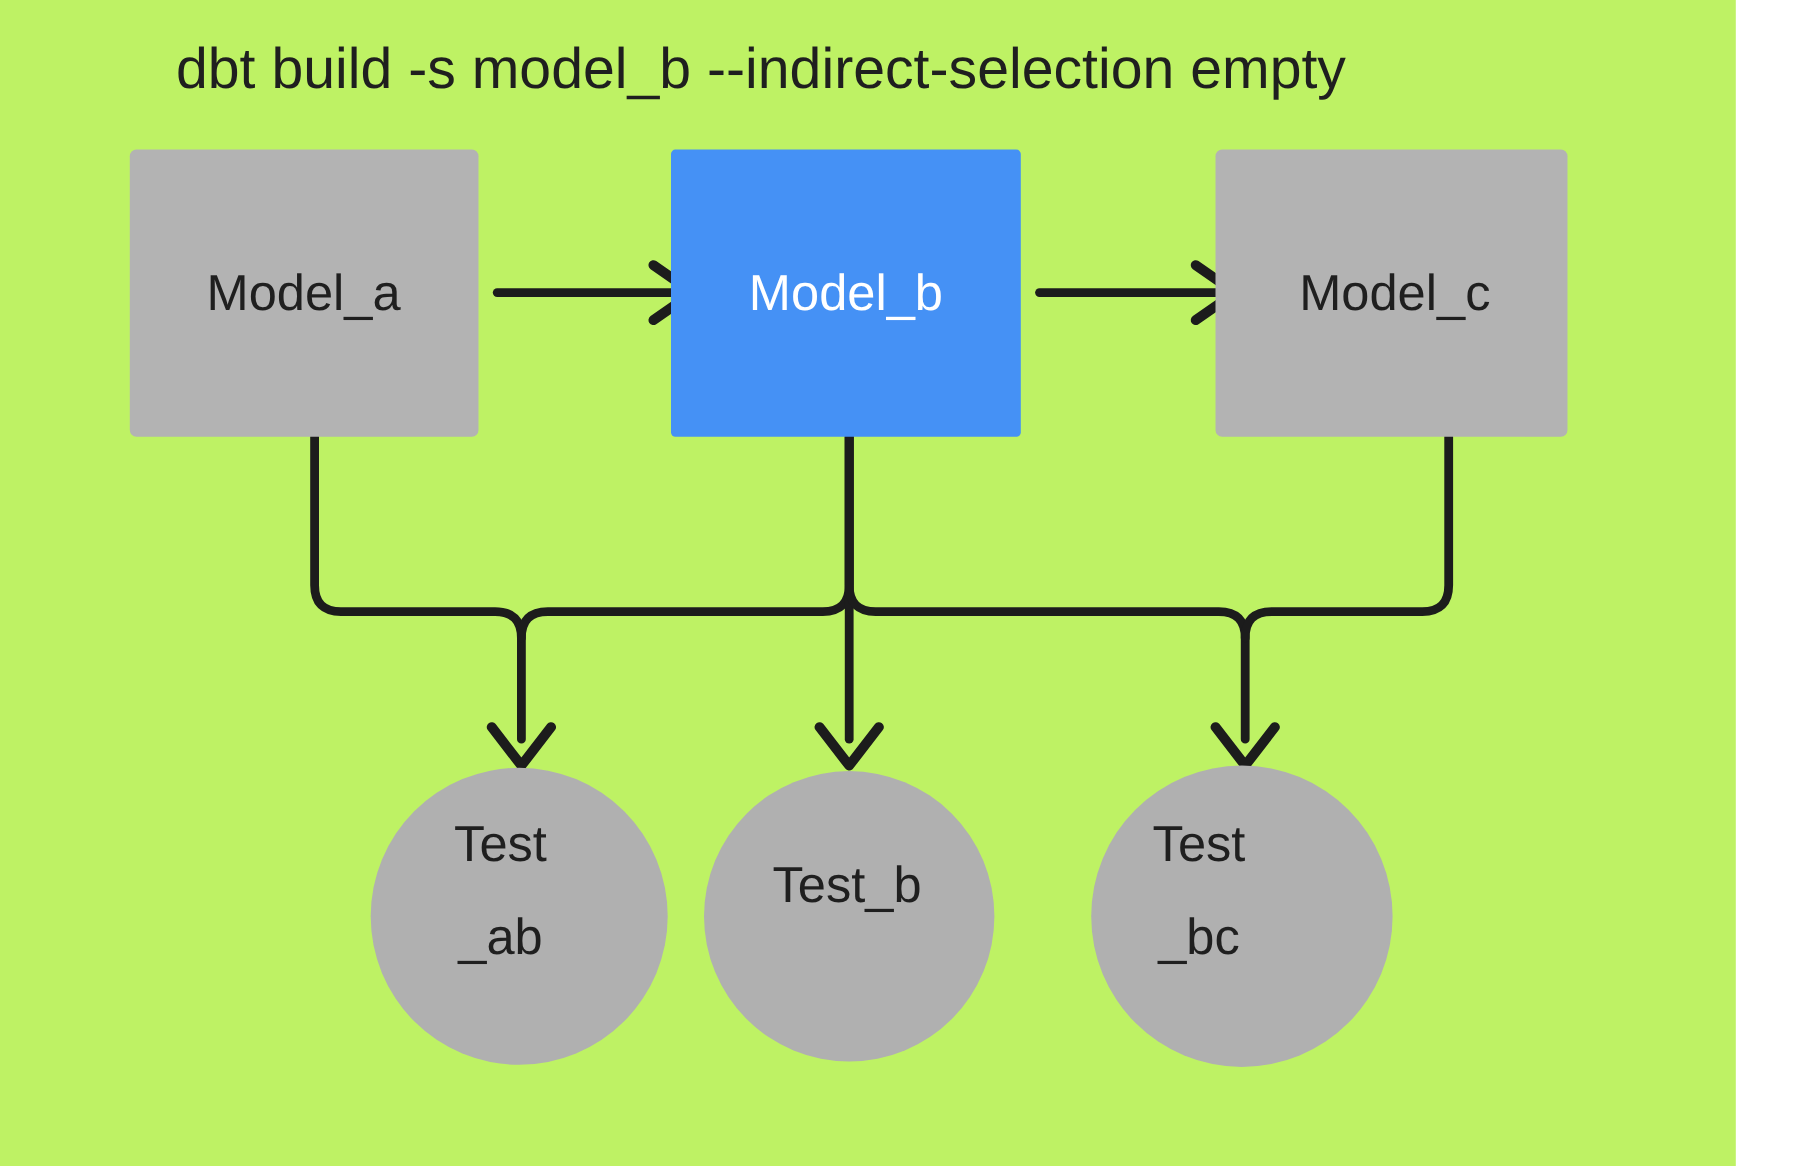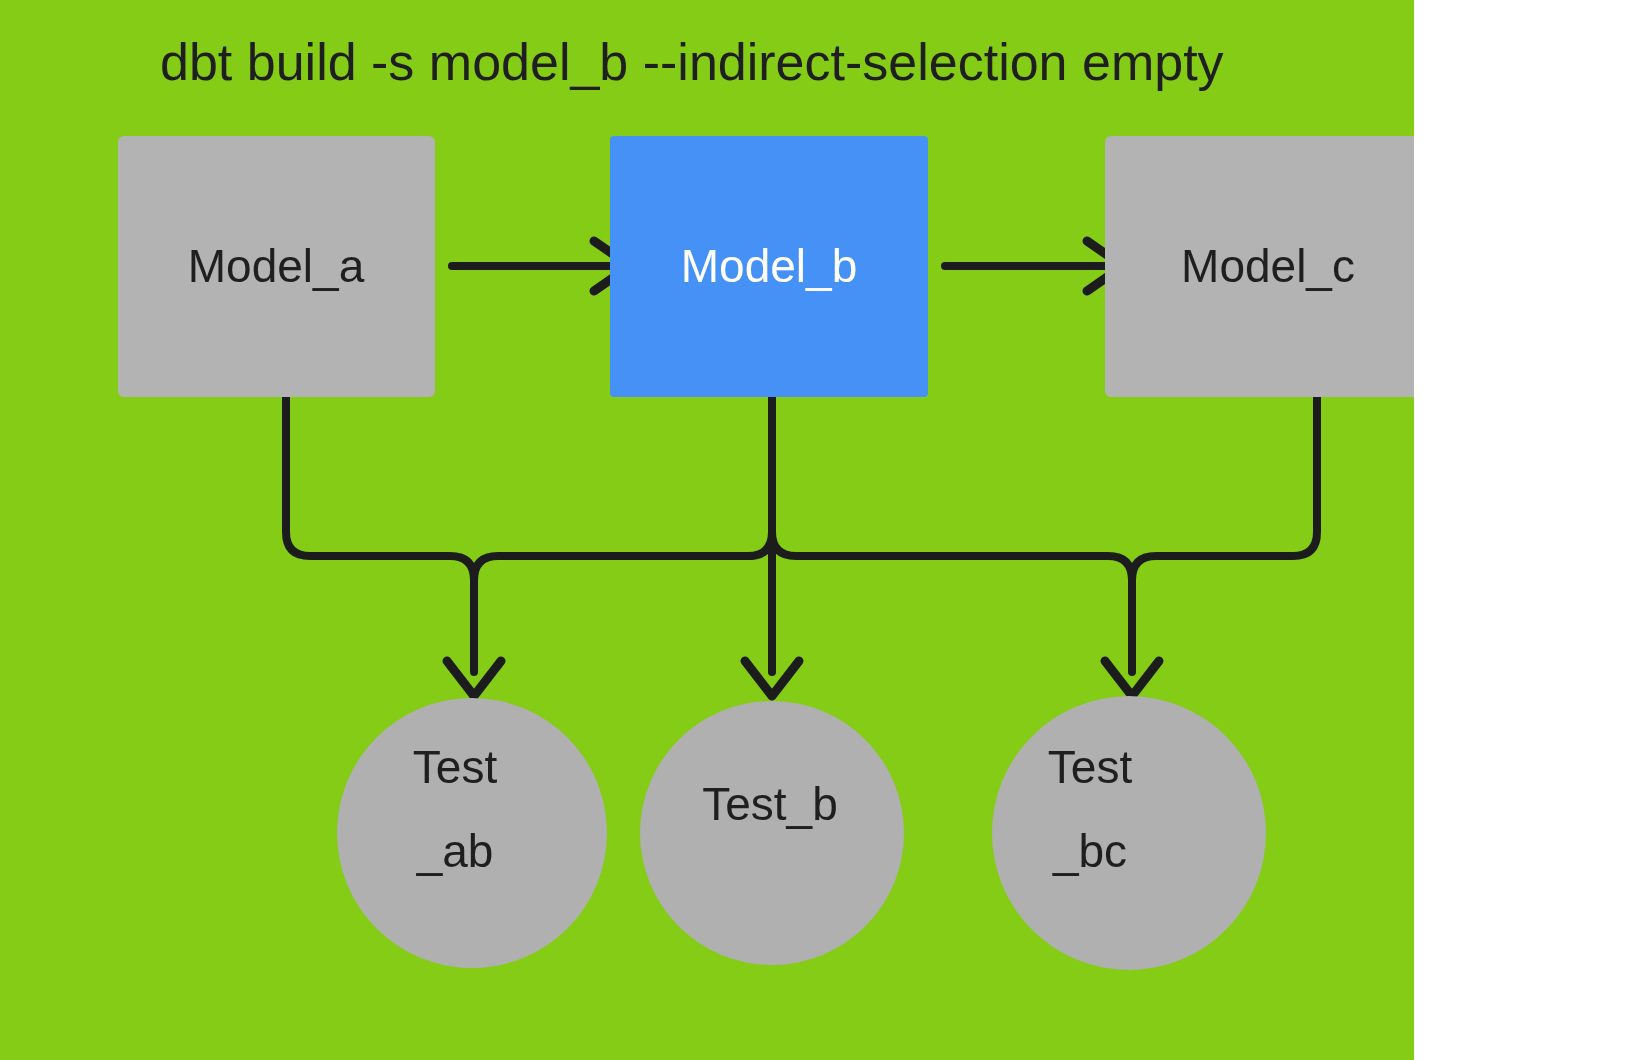--- a/index.html
+++ b/index.html
@@ -6,23 +6,23 @@
   html, body {
     margin: 0;
     padding: 0;
     background: #ffffff;
   }
   body {
     font-family: "Liberation Sans", sans-serif;
   }
   #stage {
     position: relative;
-    width: 1414px;
+    width: 1578px;
     height: 1060px;
-    background: #84cc16;
+    background: #bef264;
     overflow: hidden;
   }
   #diagram-svg {
     position: absolute;
     left: 0;
     top: 0;
     width: 1630px;
     height: 1060px;
   }
   .title-text {

